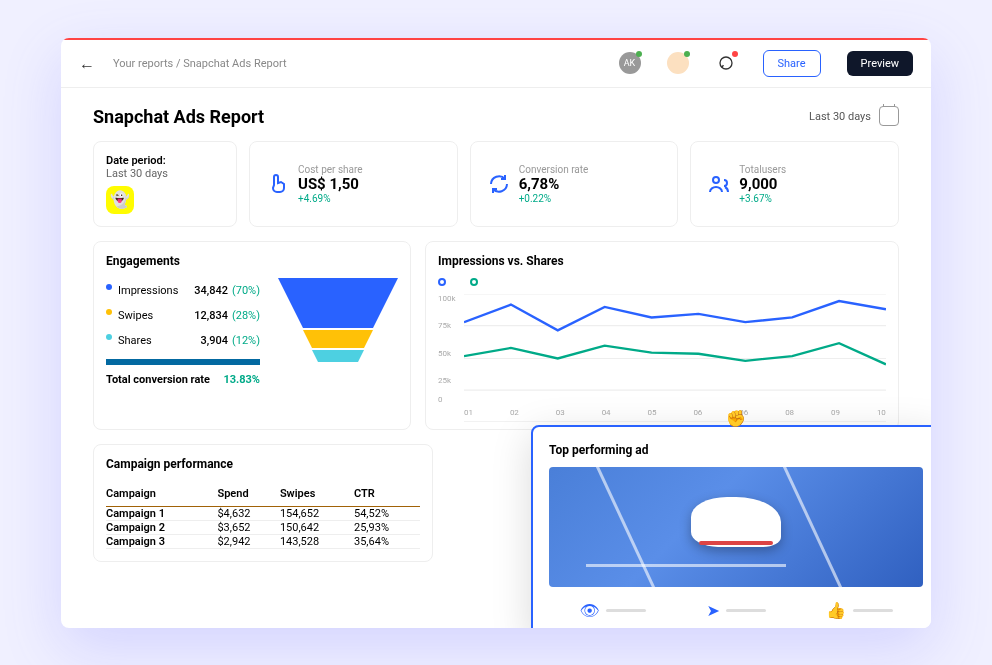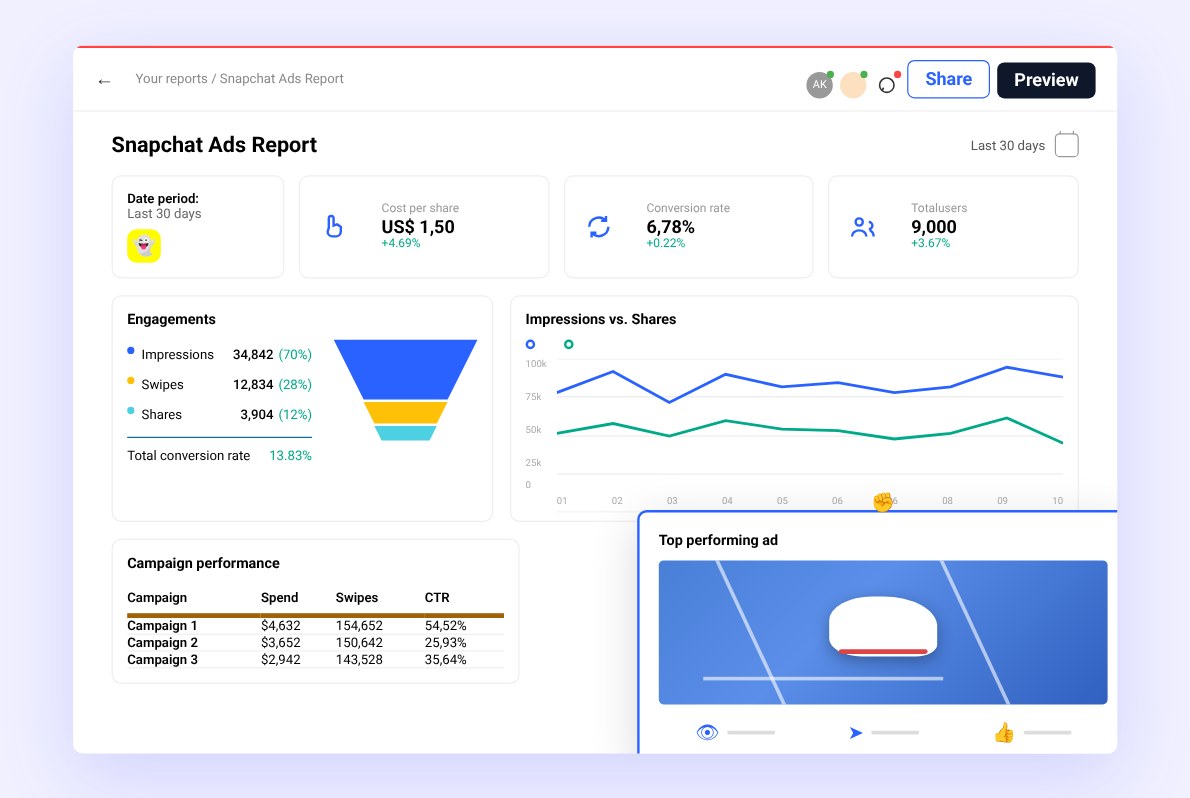--- a/index.html
+++ b/index.html
@@ -2,70 +2,70 @@
 <html><head>
 <meta charset="utf-8">
 <style>
 *{margin:0;padding:0;box-sizing:border-box;font-family:-apple-system,BlinkMacSystemFont,'Segoe UI',Roboto,sans-serif}
 body{background:#f0f0ff;display:flex;align-items:center;justify-content:center;min-height:665px;width:992px}
 .window{width:870px;height:590px;background:#fff;border-radius:8px;box-shadow:0 20px 60px rgba(100,100,255,.2);position:relative;overflow:hidden}
 .redbar{height:2px;background:#ff4444}
 .topbar{display:flex;align-items:center;padding:10px 18px;border-bottom:1px solid #eee;font-size:11px}
 .back{font-size:16px;color:#333;margin-right:18px;cursor:pointer}
 .crumb{color:#888}
-.topright{margin-left:auto;display:flex;align-items:flex-end;gap:6px}
+.topright{margin-left:auto;display:flex;align-items:center;gap:26px}
 .avatar{width:22px;height:22px;border-radius:50%;display:flex;align-items:center;justify-content:center;font-size:9px;position:relative}
 .av1{background:#999;color:#fff}
 .av2{background:#fce0c0}
 .dot{width:6px;height:6px;border-radius:50%;position:absolute;top:-1px;right:-1px}
 .dot-g{background:#4caf50}.dot-r{background:#ff4444}
 .chat{width:22px;height:22px;display:flex;align-items:center;justify-content:center;position:relative}
-.btn{padding:6px 14px;border-radius:6px;font-size:15px;cursor:pointer;font-weight:700}
+.btn{padding:6px 14px;border-radius:6px;font-size:11px;cursor:pointer;font-weight:400}
 .btn-share{border:1px solid #2962ff;color:#2962ff;background:#fff}
 .btn-preview{background:#0f172a;color:#fff;border:none}
 .content{padding:18px 32px}
 .titlerow{display:flex;align-items:center;margin-bottom:14px}
 .title{font-size:18px;font-weight:700}
 .dpicker{margin-left:auto;display:flex;align-items:center;gap:8px;font-size:11px;color:#555}
 .cal{width:20px;height:20px;border:1.5px solid #999;border-radius:4px;position:relative}
 .cal::before{content:'';position:absolute;top:-3px;left:3px;right:3px;height:3px;border-left:1.5px solid #999;border-right:1.5px solid #999}
 .row1{display:flex;gap:12px;margin-bottom:14px}
 .card{background:#fff;border:1px solid #eee;border-radius:8px;padding:12px}
 .datecard{width:144px;font-size:11px}
 .datecard .lbl{font-weight:600}
 .datecard .val{color:#666;margin-bottom:6px}
 .snap{width:28px;height:28px;background:#fffc00;border-radius:8px;display:flex;align-items:center;justify-content:center;font-size:16px}
-.metric{flex:1;display:flex;align-items:center;gap:26px;padding:10px 14px}
+.metric{flex:1;display:flex;align-items:center;gap:6px;padding:10px 14px}
 .micon{width:28px;height:28px;display:flex;align-items:center;justify-content:center;color:#2962ff}
 .mtext .ml{font-size:10px;color:#999}
 .mtext .mv{font-size:15px;font-weight:700}
 .mtext .mc{font-size:10px;color:#0a8}
 .row2{display:flex;gap:14px;margin-bottom:14px}
 .engcard{width:318px}
 .chartcard{flex:1}
 .sect{font-size:12px;font-weight:700;margin-bottom:10px}
 .engbody{display:flex;gap:18px;align-items:flex-start}
 .englist{flex:1;font-size:11px}
 .engrow{display:flex;align-items:flex-start;padding:6px 0}
 .engdot{width:6px;height:6px;border-radius:50%;margin-right:6px}
 .englbl{flex:1}
 .engval{font-weight:500}
 .engpct{color:#0a8;margin-left:4px}
-.engtotal{border-top:1px solid #0369a1;margin-top:6px;padding-top:8px;display:flex;justify-content:space-between;font-weight:400}
+.engtotal{border-top:6px solid #0369a1;margin-top:6px;padding-top:8px;display:flex;justify-content:space-between;font-weight:700}
 .funnel{width:120px}
 .minilegend{display:flex;gap:24px;margin-bottom:8px}
 .mldot{width:8px;height:8px;border-radius:50%;border:2px solid}
 .mldot-b{border-color:#2962ff}.mldot-g{border-color:#0a8}
 .linechart{position:relative;height:110px}
 .ylab{position:absolute;left:0;font-size:8px;color:#aaa}
 .xlabrow{display:flex;justify-content:space-between;font-size:8px;color:#aaa;padding-left:26px;margin-top:4px}
 .row3{display:flex;gap:14px}
 .perfcard{width:340px}
 .ptable{width:100%;font-size:11px;border-collapse:collapse}
-.ptable th{text-align:left;font-weight:600;padding:6px 0;border-bottom:4px solid #a16207}
+.ptable th{text-align:left;font-weight:600;padding:6px 0;border-bottom:1px solid #a16207}
 .ptable td{padding:0 0;border-bottom:1px solid #eee}
 .ptable td:first-child{font-weight:600}
 .topad{position:absolute;right:-10px;bottom:-10px;width:410px;background:#fff;border:2px solid #2962ff;border-radius:8px;box-shadow:0 10px 40px rgba(0,0,0,.15);padding:16px}
 .adimg{height:120px;background:linear-gradient(135deg,#4a7fd8 0%,#5a8ee8 40%,#3060c0 100%);border-radius:4px;margin-top:10px;position:relative;overflow:hidden}
 .shoe{position:absolute;top:30px;left:50%;transform:translateX(-50%);width:90px;height:50px;background:#fff;border-radius:40% 50% 20% 30%;box-shadow:0 4px 12px rgba(0,0,0,.3)}
 .shoe::after{content:'';position:absolute;bottom:2px;left:8px;right:8px;height:4px;background:#d44;border-radius:2px}
 .adline{position:absolute;background:rgba(255,255,255,.6);transform:rotate(-25deg)}
 .adstats{display:flex;justify-content:space-around;margin-top:14px;align-items:center}
 .adstat{display:flex;align-items:center;gap:6px;color:#2962ff}
 .adbar{width:40px;height:3px;background:#ddd;border-radius:2px}

